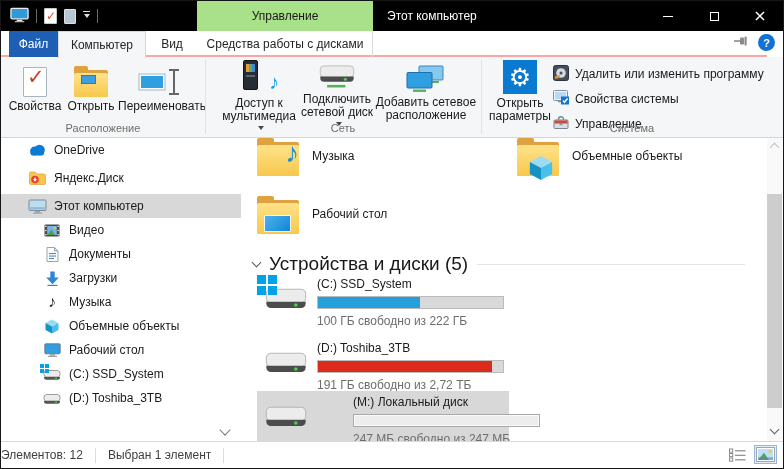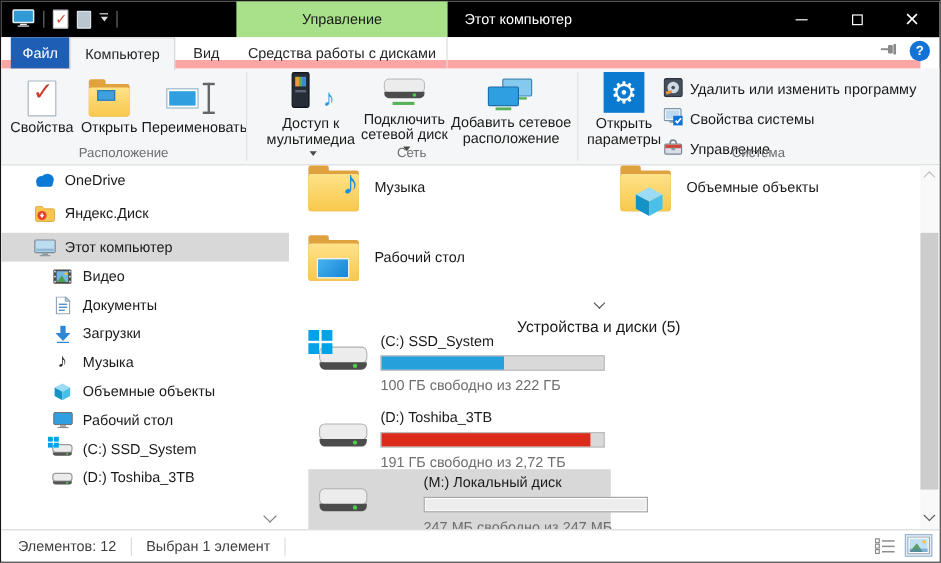--- a/index.html
+++ b/index.html
@@ -21,21 +21,21 @@
   .qat-caret .tri{width:0;height:0;border:3.5px solid transparent;border-top:4px solid #dcdcdc;}
   .ctx-tab{position:absolute;left:196px;top:0;width:176px;height:30px;background:#a8e18a;color:#1a1a1a;
     display:flex;align-items:center;justify-content:center;}
   .win-title{position:absolute;left:386px;top:0;height:30px;display:flex;align-items:center;}
   .win-controls{position:absolute;right:0;top:0;height:30px;display:flex;}
   .wc{width:46px;height:30px;display:flex;align-items:center;justify-content:center;}
   .ic-min{width:10px;height:1px;background:#fff;}
   .ic-max{width:9px;height:9px;border:1px solid #fff;}
   .ic-close{font-size:16px;color:#fff;line-height:1;font-family:"DejaVu Sans",sans-serif;}
   
-  .tabrow{position:absolute;top:30px;left:0;right:16px;height:26px;background:#fff;border-bottom:7px solid #fca5a5;z-index:1;}
+  .tabrow{position:absolute;top:30px;left:0;right:16px;height:26px;background:#fff;border-bottom:2px solid #fca5a5;z-index:1;}
   .tab{position:absolute;top:0;height:26px;display:flex;align-items:center;justify-content:center;color:#262626;}
   .tab-file{left:8px;width:49px;background:#1e5fb5;color:#fff;}
   .tab-computer{left:57px;width:88px;height:27px;background:#f5f6f7;border:1px solid #d8d8d8;border-bottom:none;z-index:2;}
   .tab-view{left:145px;width:52px;}
   .tab-disk{left:197px;width:175px;border-right:1px solid #dcdcdc;}
   .ribbon-top-icons{position:absolute;right:8px;top:33px;display:flex;gap:9px;align-items:center;z-index:3;}
   .help{width:17px;height:17px;border-radius:50%;background:#1273d4;color:#fff;font-weight:bold;font-size:11px;
     display:flex;align-items:center;justify-content:center;}
   
   .ribbon{position:absolute;top:56px;left:0;right:0;height:81px;background:#f5f6f7;border-bottom:1px solid #d6d6d6;}
@@ -81,39 +81,39 @@
   .winflag-lg{grid-template-columns:9px 9px;gap:1.5px;left:-4px;top:-8px;}
   .winflag-lg i{height:9px;}
   
   .content{position:absolute;top:137px;left:240px;right:0;bottom:27px;background:#fff;}
   .tile{position:absolute;width:252px;height:54px;display:flex;gap:13px;cursor:default;}
   .tile-label{padding-top:7px;}
   .tile .glyph-note{position:absolute;right:0px;top:-3px;font-size:28px;color:#2090d4;line-height:1;}
   .tile .glyph-cube{position:absolute;left:12px;top:13px;}
   .tile .glyph-screen{position:absolute;left:7px;top:15px;width:27px;height:17px;border:1px solid #eef5fb;border-radius:1px;
     background:linear-gradient(135deg,#4ab2ef,#1385d6);}
-  .sect{position:absolute;left:12px;top:115px;right:38px;display:flex;align-items:center;gap:9px;font-size:13px;color:#191919;flex-direction:column;}
+  .sect{position:absolute;left:12px;top:115px;right:38px;display:flex;align-items:center;gap:9px;font-size:19px;color:#191919;}
   .sect-chev{width:7px;height:7px;border-right:1.4px solid #5a5a5a;border-bottom:1.4px solid #5a5a5a;transform:rotate(45deg);margin-top:-4px;flex:none;}
   .sect-line{flex:1;height:1px;background:#e4e4e4;}
   .drive-tile{position:absolute;left:16px;width:252px;height:52px;display:flex;padding:4px 0 0 2px;cursor:default;}
   .dicon{width:58px;position:relative;flex:none;padding-top:6px;padding-left:2px;}
   .dicon .rel{position:relative;display:inline-block;}
   .dname{line-height:15px;}
   .dbar{width:187px;height:13px;background:#d9d9d9;border:1px solid #bcbcbc;margin-top:4px;}
   .dbar.empty{background:#ededed;border-color:#a9a9a9;box-shadow:inset 0 0 0 1px #fafafa;}
   .bar-fill{height:100%;}
   .dfree{margin-top:5px;color:#6d6d6d;}
   
   .scrollbar{position:absolute;right:1px;top:0;width:15px;bottom:0;background:#f9f9f9;}
   .sb-thumb{position:absolute;left:0;right:0;top:56px;height:214px;background:#cdcdcd;}
   .sb-up{position:absolute;top:6px;left:3.5px;width:7px;height:7px;border-left:1.6px solid #c2c2c2;border-top:1.6px solid #c2c2c2;transform:rotate(45deg);}
   .sb-down{position:absolute;bottom:8px;left:3.5px;width:7px;height:7px;border-right:1.6px solid #5f5f5f;border-bottom:1.6px solid #5f5f5f;transform:rotate(45deg);}
   
   .statusbar{position:absolute;left:0;right:0;bottom:0;height:27px;border-top:1px solid #d9d9d9;background:#fff;
-    display:flex;align-items:center;padding-left:14px;color:#3f3f3f;}
+    display:flex;align-items:center;color:#3f3f3f;}
   .st-sep{width:1px;height:15px;background:#dcdcdc;margin:0 12px;}
   .view-btns{position:absolute;right:6px;top:3px;display:flex;gap:5px;}
   .vb{width:23px;height:19px;display:flex;align-items:center;justify-content:center;border:1px solid transparent;}
   .vb.active{border-color:#9ab6d2;background:#e4eef8;}
 </style>
 </head>
 <body>
 
 <div class="window">
 

